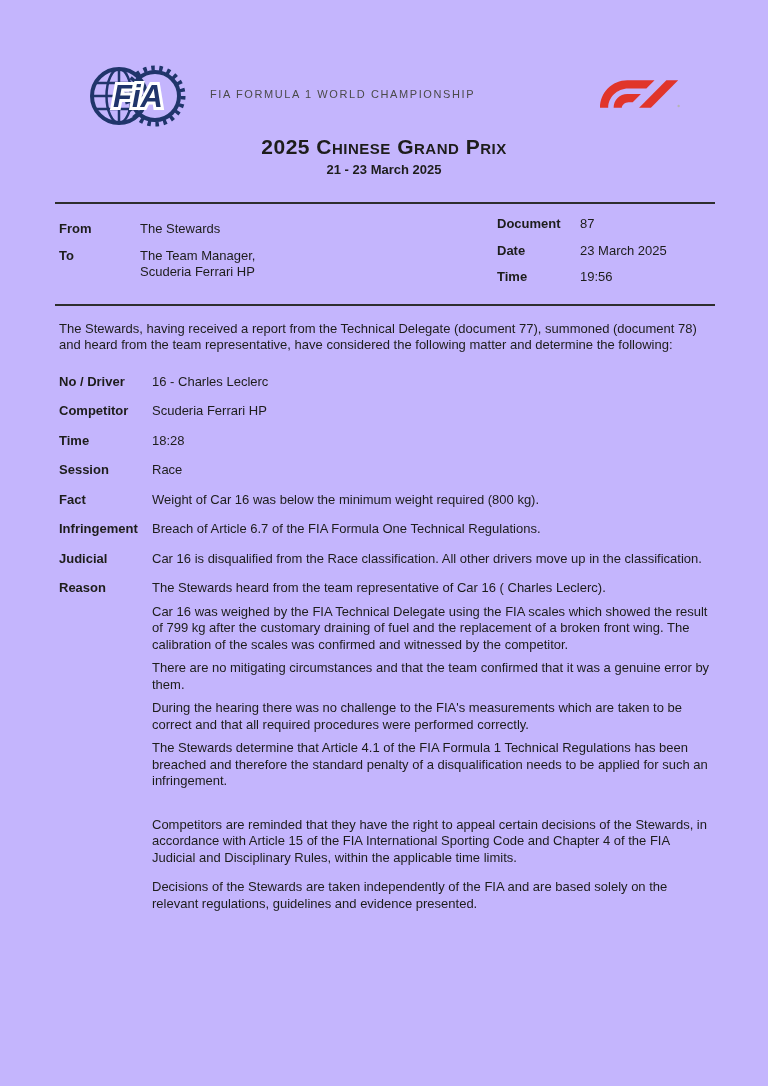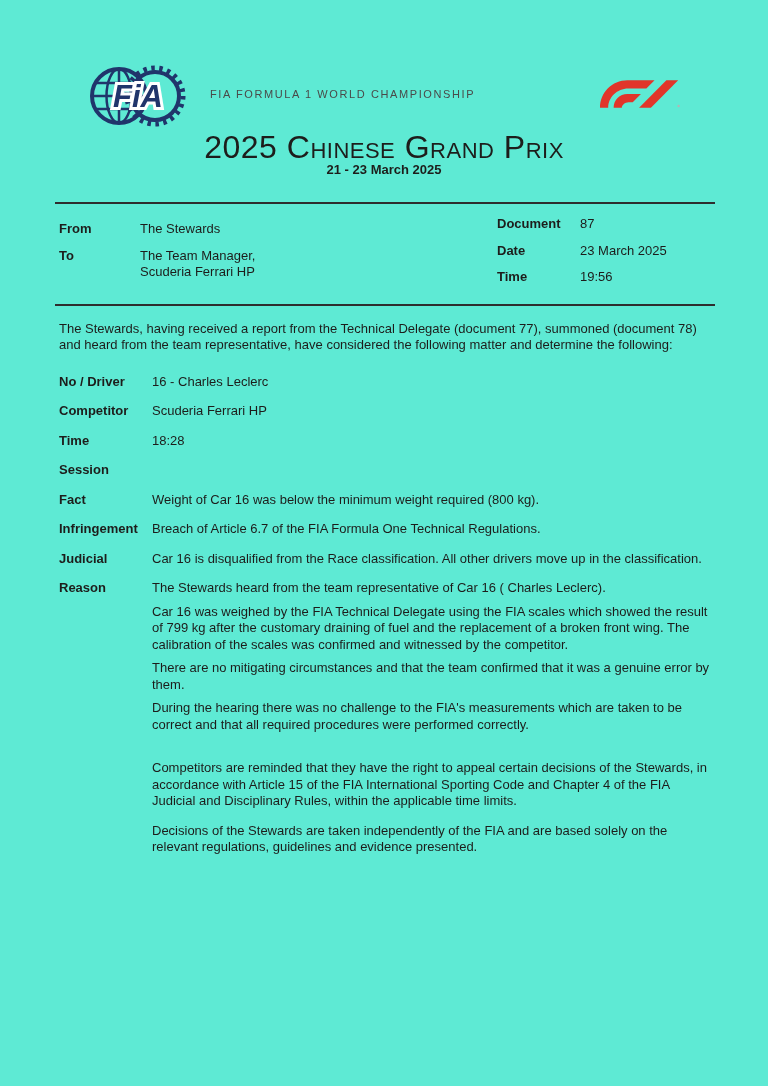--- a/index.html
+++ b/index.html
@@ -13,21 +13,21 @@
   html, body { background: #ffffff; }
   body {
     width: 768px;
     font-family: "Liberation Sans", "DejaVu Sans", sans-serif;
     color: var(--text);
   }
   .page {
     position: relative;
     width: 768px;
     height: 1086px;
-    background: #5eead4;
+    background: #c4b5fd;
     overflow: hidden;
     font-size: 13px;
     line-height: 16.5px;
   }
 
   
   .logo-row { position: relative; height: 130px; }
   .fia-logo { position: absolute; left: 90px; top: 64px; width: 97px; height: 64px; }
   .championship {
     position: absolute; left: 210px; top: 86px;
@@ -40,21 +40,21 @@
     fill: var(--fia-blue);
     stroke: #ffffff; stroke-width: 6px; paint-order: stroke;
     font-family: "Liberation Sans", sans-serif;
     font-weight: bold; font-style: italic; font-size: 31px;
   }
   .f1-fill { fill: var(--f1-red); }
   .tm-dot { fill: #b5b5b5; }
 
   .event-title {
     text-align: center;
-    font-size: 32px; font-weight: normal;
+    font-size: 21px; font-weight: bold;
     font-variant: small-caps;
     letter-spacing: 0.5px;
     line-height: 26px;
     margin-top: 4px;
   }
   .event-dates {
     text-align: center;
     font-size: 13px; font-weight: bold;
     line-height: 18px;
     margin-top: 1px;
@@ -173,20 +173,21 @@
       <span class="dvalue">Scuderia Ferrari HP</span>
     </div>
 
     <div class="drow">
       <span class="dlabel">Time</span>
       <span class="dvalue">18:28</span>
     </div>
 
     <div class="drow">
       <span class="dlabel">Session</span>
+      <span class="dvalue">Race</span>
     </div>
 
     <div class="drow">
       <span class="dlabel">Fact</span>
       <span class="dvalue">Weight of Car 16 was below the minimum weight required (800 kg).</span>
     </div>
 
     <div class="drow">
       <span class="dlabel">Infringement</span>
       <span class="dvalue">Breach of Article 6.7 of the FIA Formula One Technical Regulations.</span>
@@ -197,19 +198,20 @@
       <span class="dvalue">Car 16 is disqualified from the Race classification. All other drivers move up in the classification.</span>
     </div>
 
     <div class="drow">
       <span class="dlabel">Reason</span>
       <div class="dvalue reason-body">
         <p>The Stewards heard from the team representative of Car 16 ( Charles Leclerc).</p>
         <p>Car 16 was weighed by the FIA Technical Delegate using the FIA scales which showed the result of 799 kg after the customary draining of fuel and the replacement of a broken front wing. The calibration of the scales was confirmed and witnessed by the competitor.</p>
         <p>There are no mitigating circumstances and that the team confirmed that it was a genuine error by them.</p>
         <p>During the hearing there was no challenge to the FIA's measurements which are taken to be correct and that all required procedures were performed correctly.</p>
+        <p>The Stewards determine that Article 4.1 of the FIA Formula 1 Technical Regulations has been breached and therefore the standard penalty of a disqualification needs to be applied for such an infringement.</p>
         <p class="appeal-notice">Competitors are reminded that they have the right to appeal certain decisions of the Stewards, in accordance with Article 15 of the FIA International Sporting Code and Chapter 4 of the FIA Judicial and Disciplinary Rules, within the applicable time limits.</p>
         <p class="independence-notice">Decisions of the Stewards are taken independently of the FIA and are based solely on the relevant regulations, guidelines and evidence presented.</p>
       </div>
     </div>
 
   </div>
 </div>
 
 </body></html>

